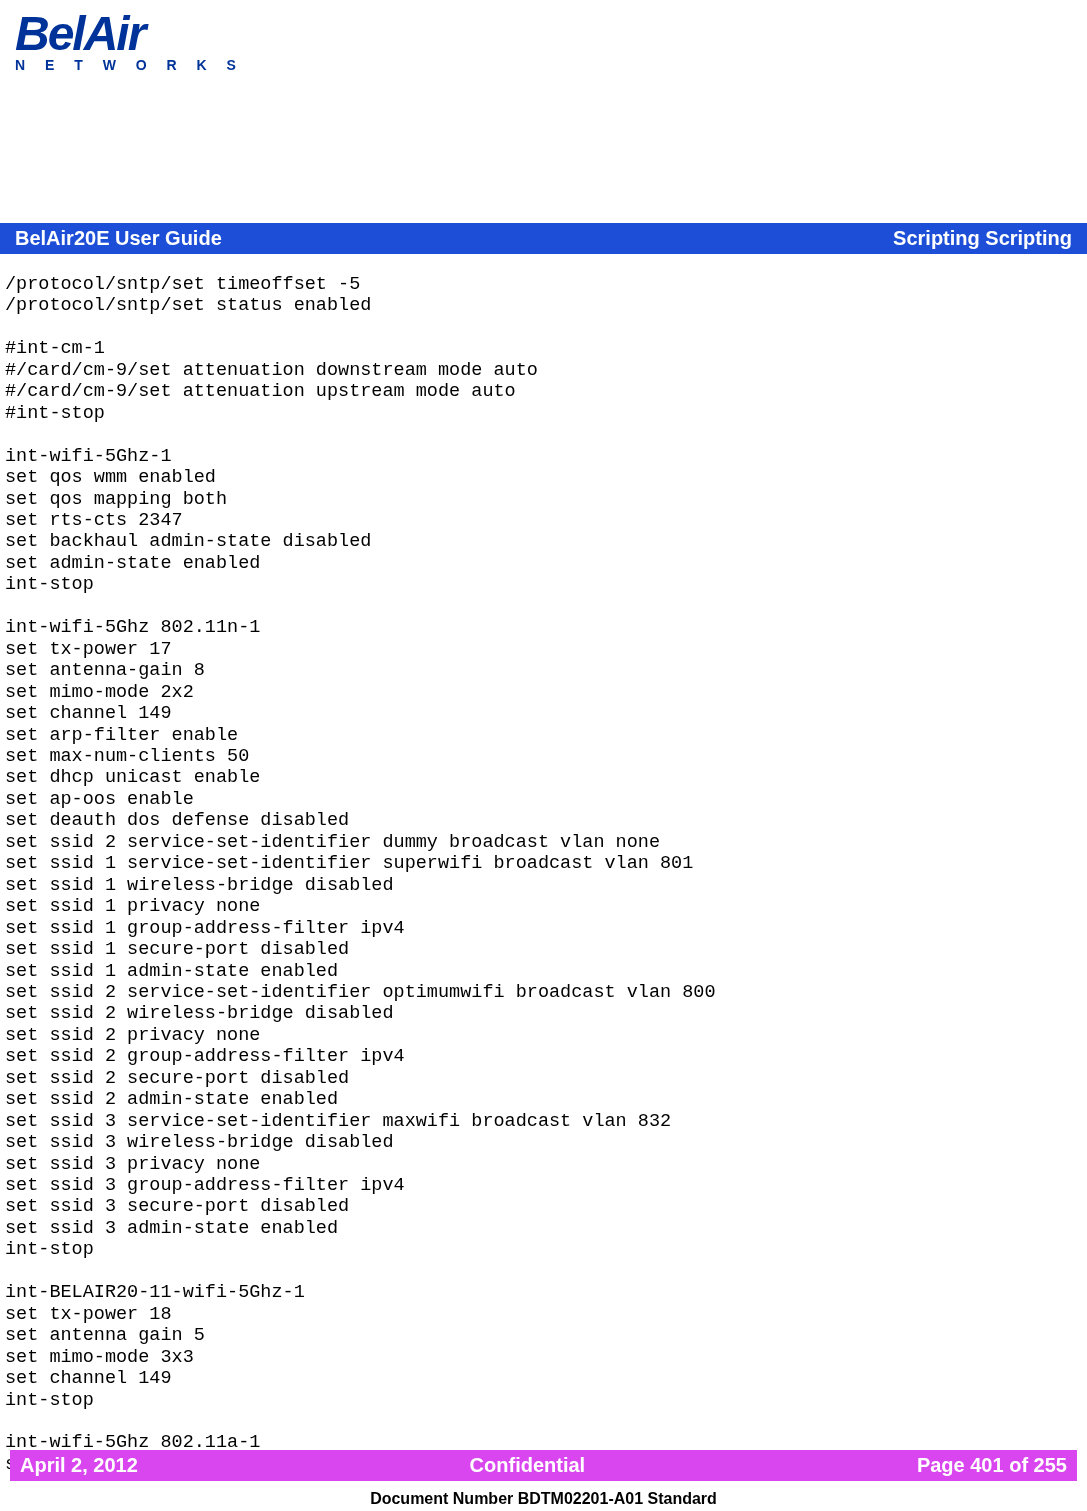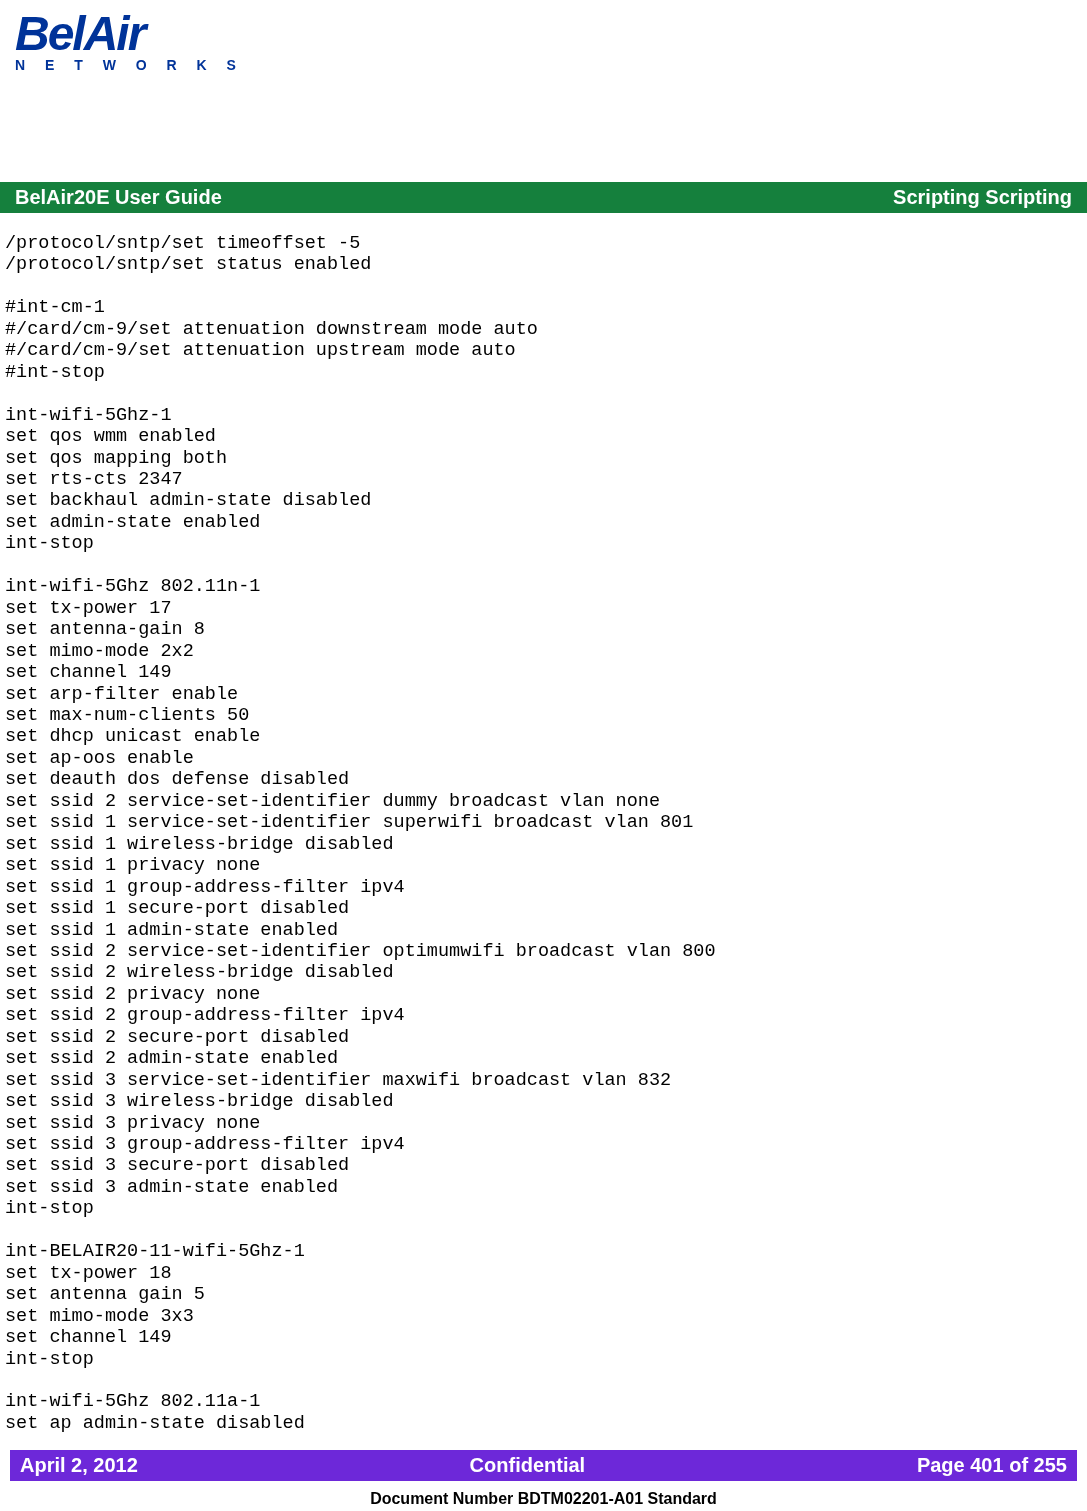--- a/index.html
+++ b/index.html
@@ -47,45 +47,45 @@
       overflow: hidden;
     }
     .arc {
       position: absolute;
       border: 5px solid #8a9a5b;
       border-radius: 50%;
       border-left-color: transparent;
       border-bottom-color: transparent;
     }
     .title-bar {
-      background: #15803d;
+      background: #1d4ed8;
       color: white;
       padding: 4px 15px;
       display: flex;
       justify-content: space-between;
       align-items: center;
       font-family: Arial, sans-serif;
       font-size: 20px;
       font-weight: bold;
-      margin-top: 52px;
+      margin-top: 93px;
     }
     .content {
       padding: 20px 5px;
       font-family: "Courier New", monospace;
       font-size: 18.5px;
       line-height: 1.16;
       white-space: pre;
       color: black;
     }
     .footer-bar {
       position: absolute;
       bottom: 30px;
       left: 10px;
       right: 10px;
-      background: #6d28d9;
+      background: #d946ef;
       color: white;
       padding: 4px 10px;
       display: flex;
       justify-content: space-between;
       align-items: center;
       font-family: Arial, sans-serif;
       font-size: 20px;
       font-weight: bold;
     }
     .doc-number {

